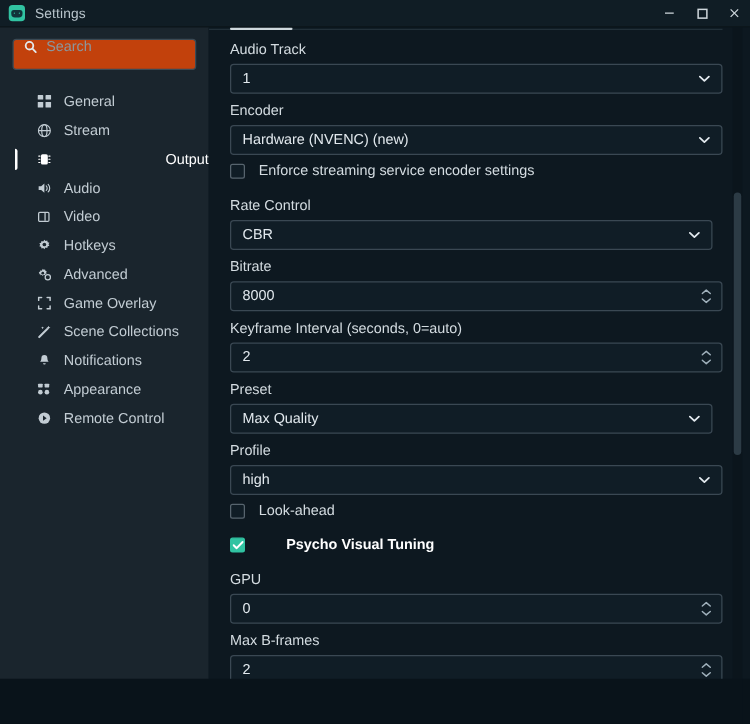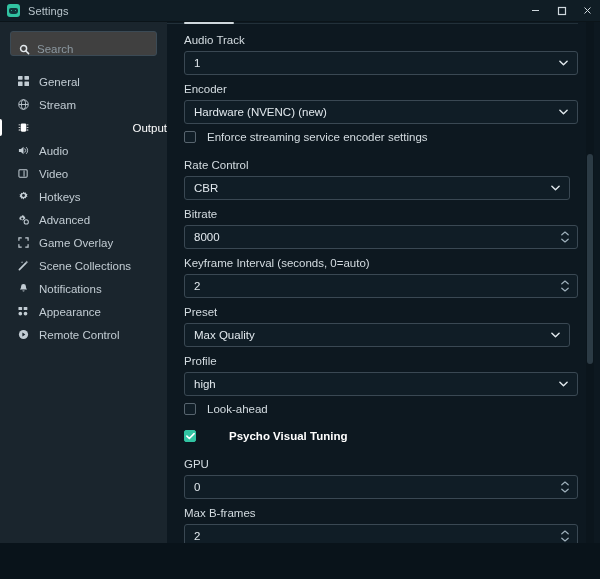--- a/index.html
+++ b/index.html
@@ -88,39 +88,39 @@
     height: 521px;
     background: #1a252d;
     padding-top: 9px;
   }
 
   .search-wrap {
     margin: 0 10px 12px 10px;
     height: 25px;
     border: 1px solid #3b4a55;
     border-radius: 3px;
-    background: #404040;
-    display: flex;
-    align-items: flex-end;
+    background: #c2410c;
+    display: flex;
+    align-items: flex-start;
     padding: 0 8px;
   }
   .search-wrap .s-icon { color: #e3e9ed; display: flex; flex: none; }
   .search-input {
     border: 0;
     outline: 0;
     background: transparent;
     color: #dbe3e8;
     font-family: "Liberation Sans", sans-serif;
     font-size: 11.5px;
     margin-left: 7px;
     width: 100%;
   }
   .search-input::placeholder { color: #8b979f; }
 
-  .nav { padding-top: 2px; }
+  .nav { padding-top: 2px; padding-left: 12px; }
   .nav-item {
     position: relative;
     height: 23px;
     display: flex;
     align-items: center;
     padding-left: 16px;
     color: #c2ccd3;
     font-size: 11.5px;
   }
   .nav-item .nav-icon {

